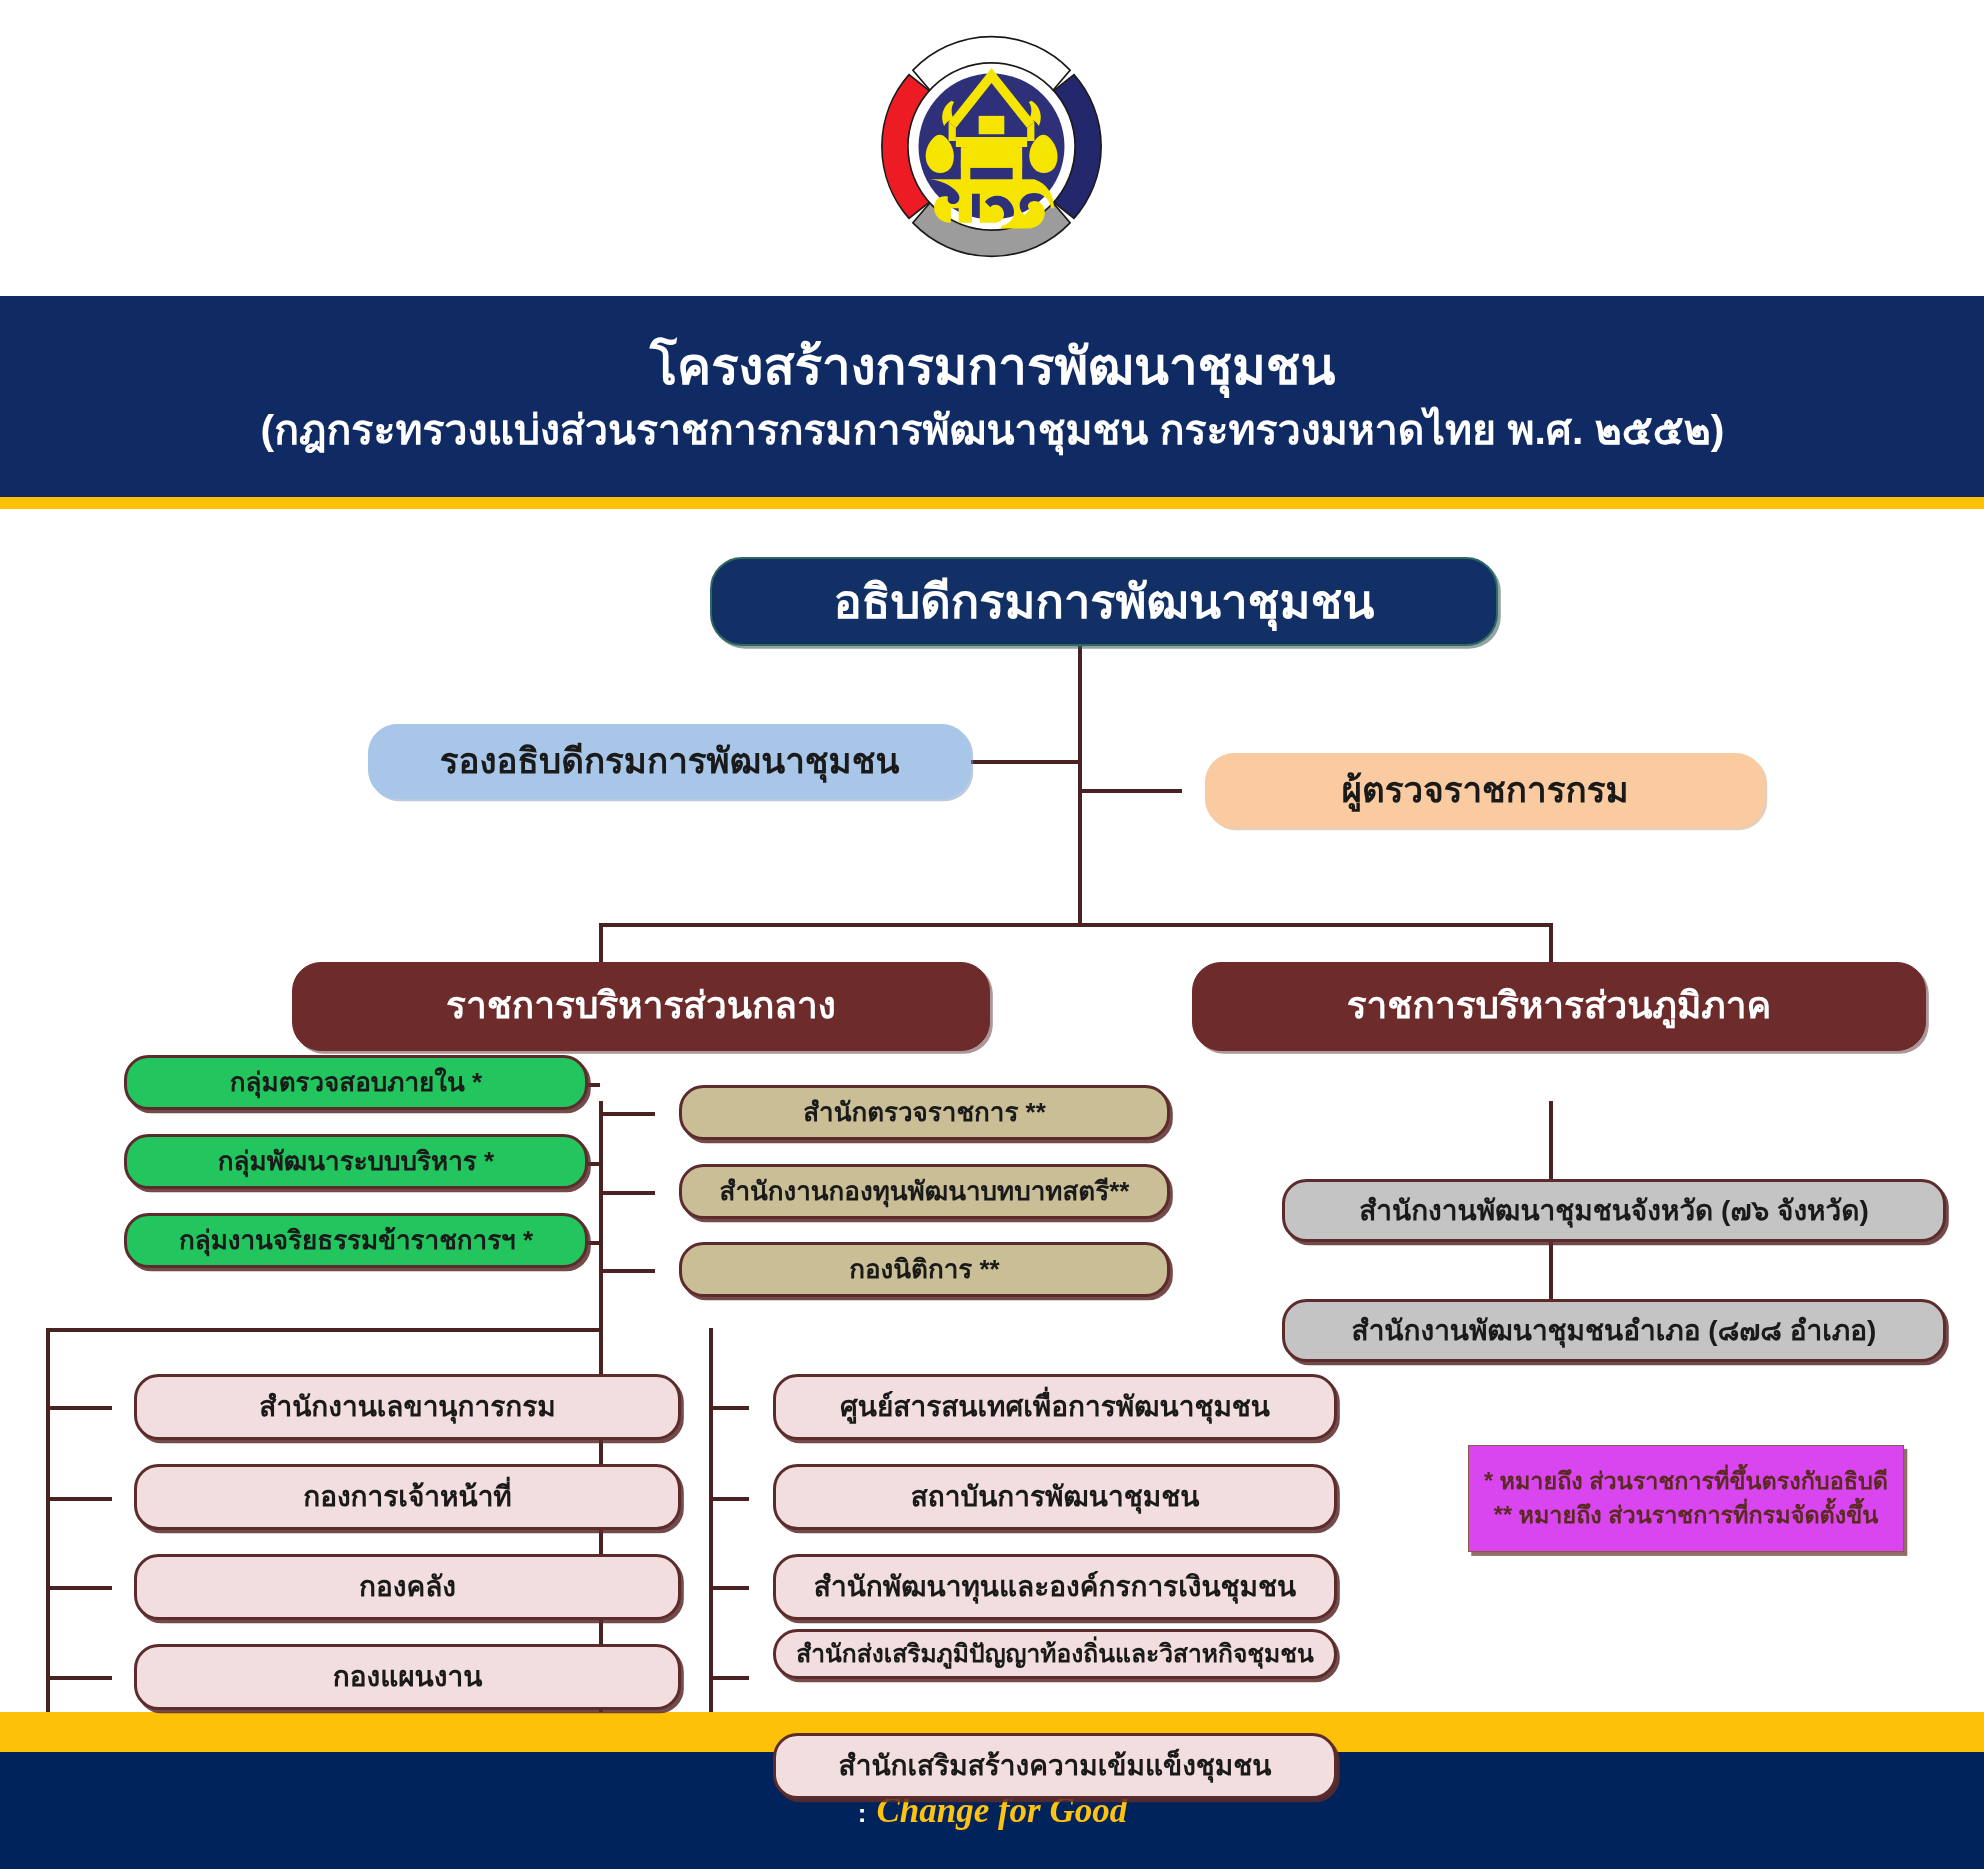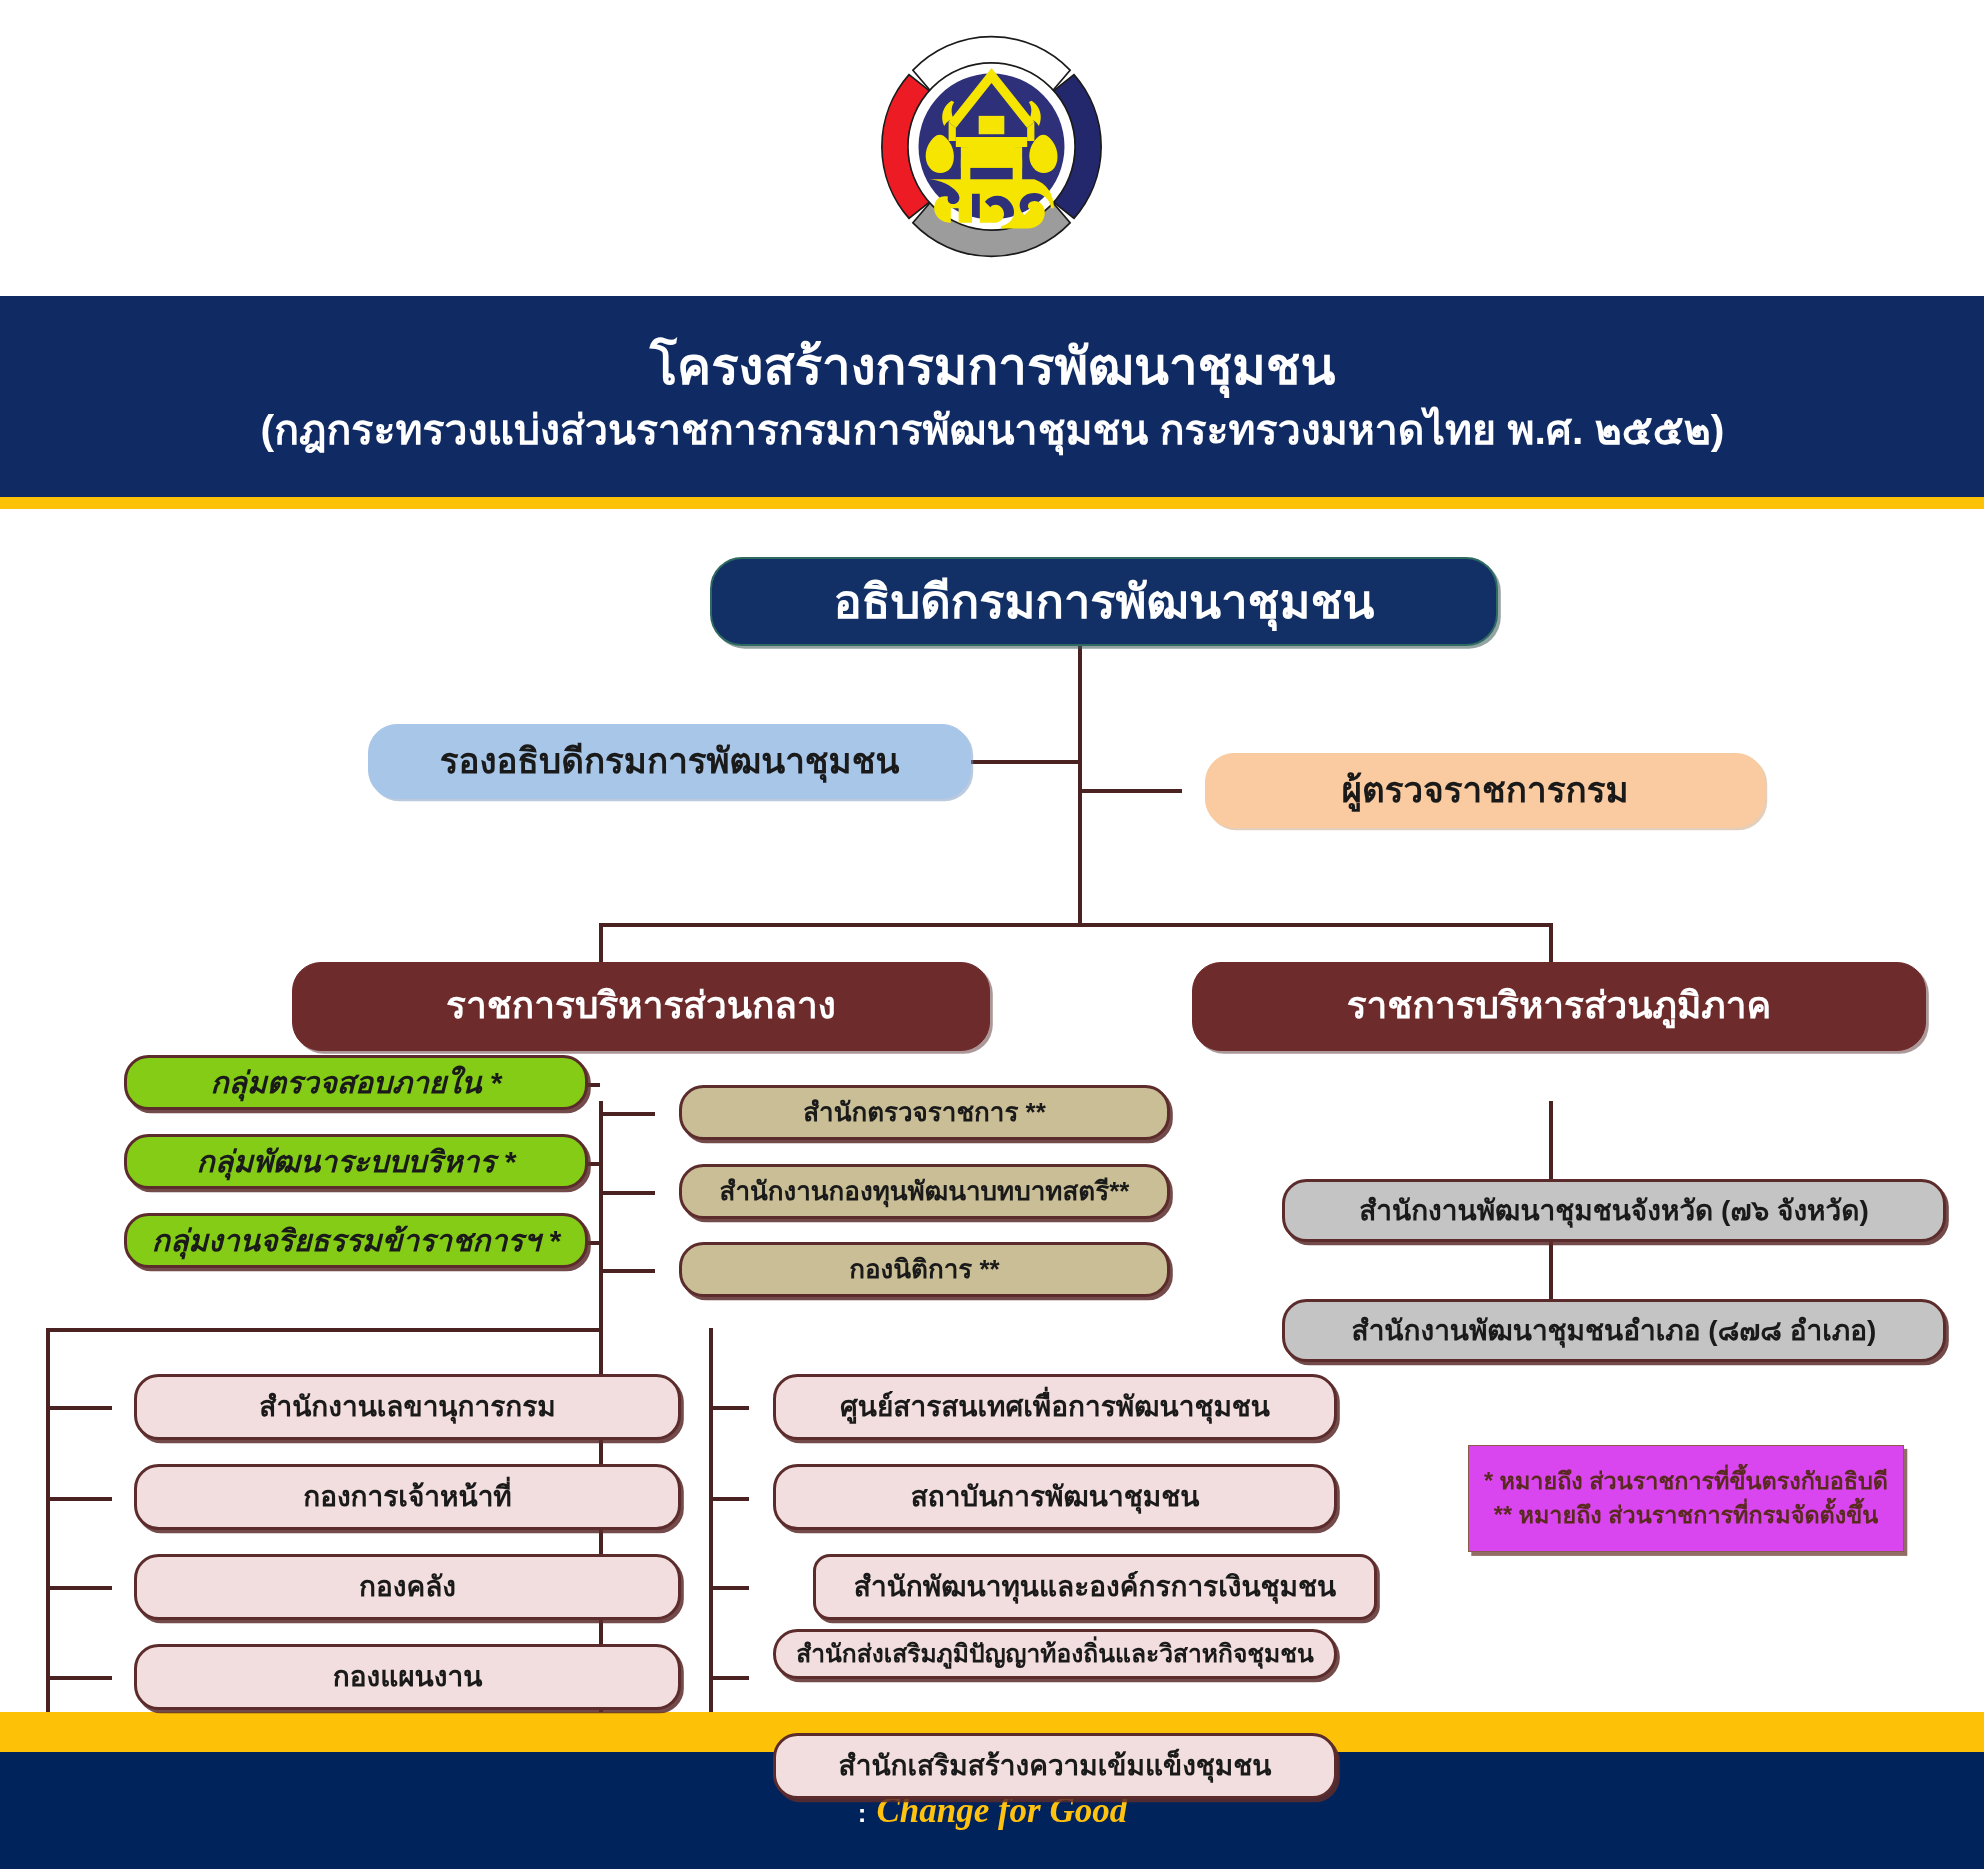--- a/index.html
+++ b/index.html
@@ -129,21 +129,21 @@
     font-size: 37px;
     box-shadow: 2.8px 2.8px 0 rgba(90,50,50,0.5);
   }
 
   
   .pill {
     border-radius: 24.6px;
     border: 3.3px solid #5C2B2B;
     box-shadow: 2.8px 3.3px 0 rgba(92,43,43,0.85);
   }
-  .pill-blue   { background: #84cc16; font-size: 30px; font-style: italic; }
+  .pill-blue   { background: #22c55e; font-size: 26px; }
   .pill-tan    { background: #C9BE95; font-size: 26px; }
   .pill-gray   { background: #C4C4C4; font-size: 28px; }
   .pill-pink   { background: #F2DEDE; font-size: 28px; }
 
   
   #legend {
     position: absolute;
     left: 1468px; top: 1445px;
     width: 436px; height: 107px;
     background: #d946ef;
@@ -356,21 +356,21 @@
     <div class="node pill pill-pink" style="left:109px; top:1135px; width:547px; height:66px;">
       <span>กองแผนงาน</span>
     </div>
 
     <div class="node pill pill-pink" style="left:748px; top:865px; width:564px; height:66px;">
       <span>ศูนย์สารสนเทศเพื่อการพัฒนาชุมชน</span>
     </div>
     <div class="node pill pill-pink" style="left:748px; top:955px; width:564px; height:66px;">
       <span>สถาบันการพัฒนาชุมชน</span>
     </div>
-    <div class="node pill pill-pink" style="left:788px; top:1045px; width:564px; height:66px;border-radius:17px;">
+    <div class="node pill pill-pink" style="left:748px; top:1045px; width:564px; height:66px;">
       <span>สำนักพัฒนาทุนและองค์กรการเงินชุมชน</span>
     </div>
     <div class="node pill pill-pink" style="left:748px; top:1120px; width:564px; height:50px; font-size:24.6px;">
       <span>สำนักส่งเสริมภูมิปัญญาท้องถิ่นและวิสาหกิจชุมชน</span>
     </div>
     <div class="node pill pill-pink" style="left:748px; top:1224px; width:564px; height:66px;">
       <span>สำนักเสริมสร้างความเข้มแข็งชุมชน</span>
     </div>
 
   </div>

